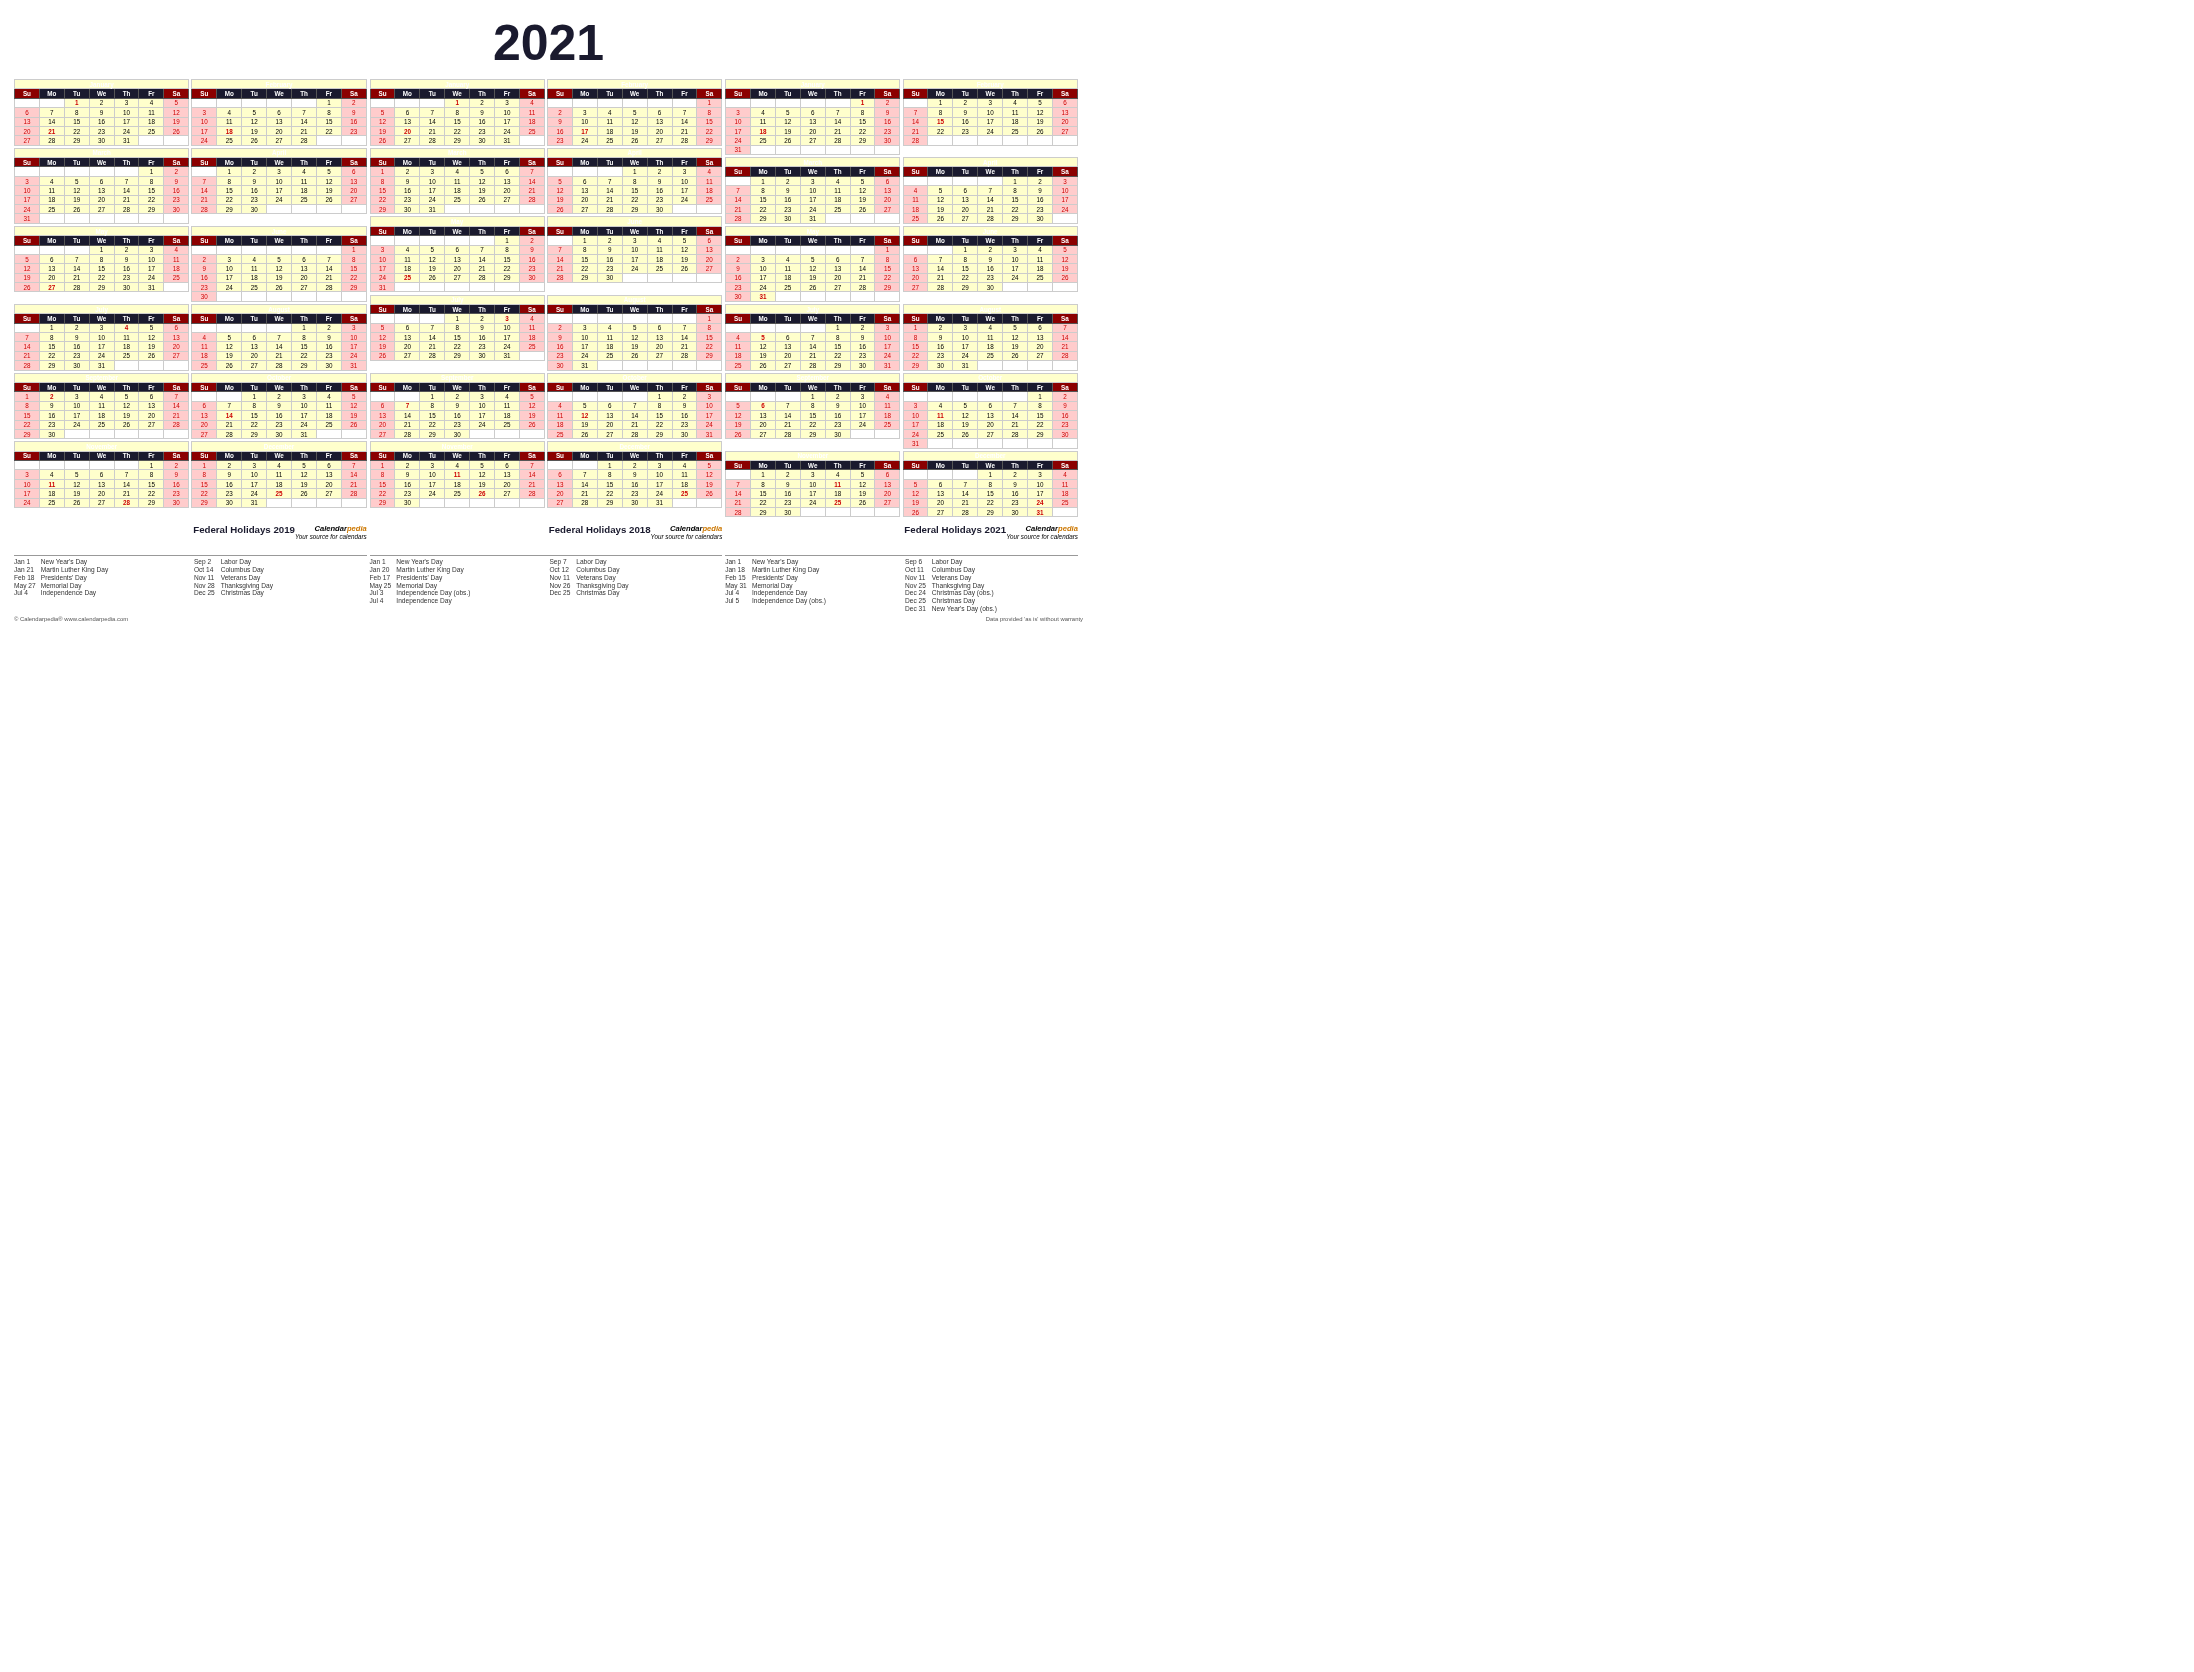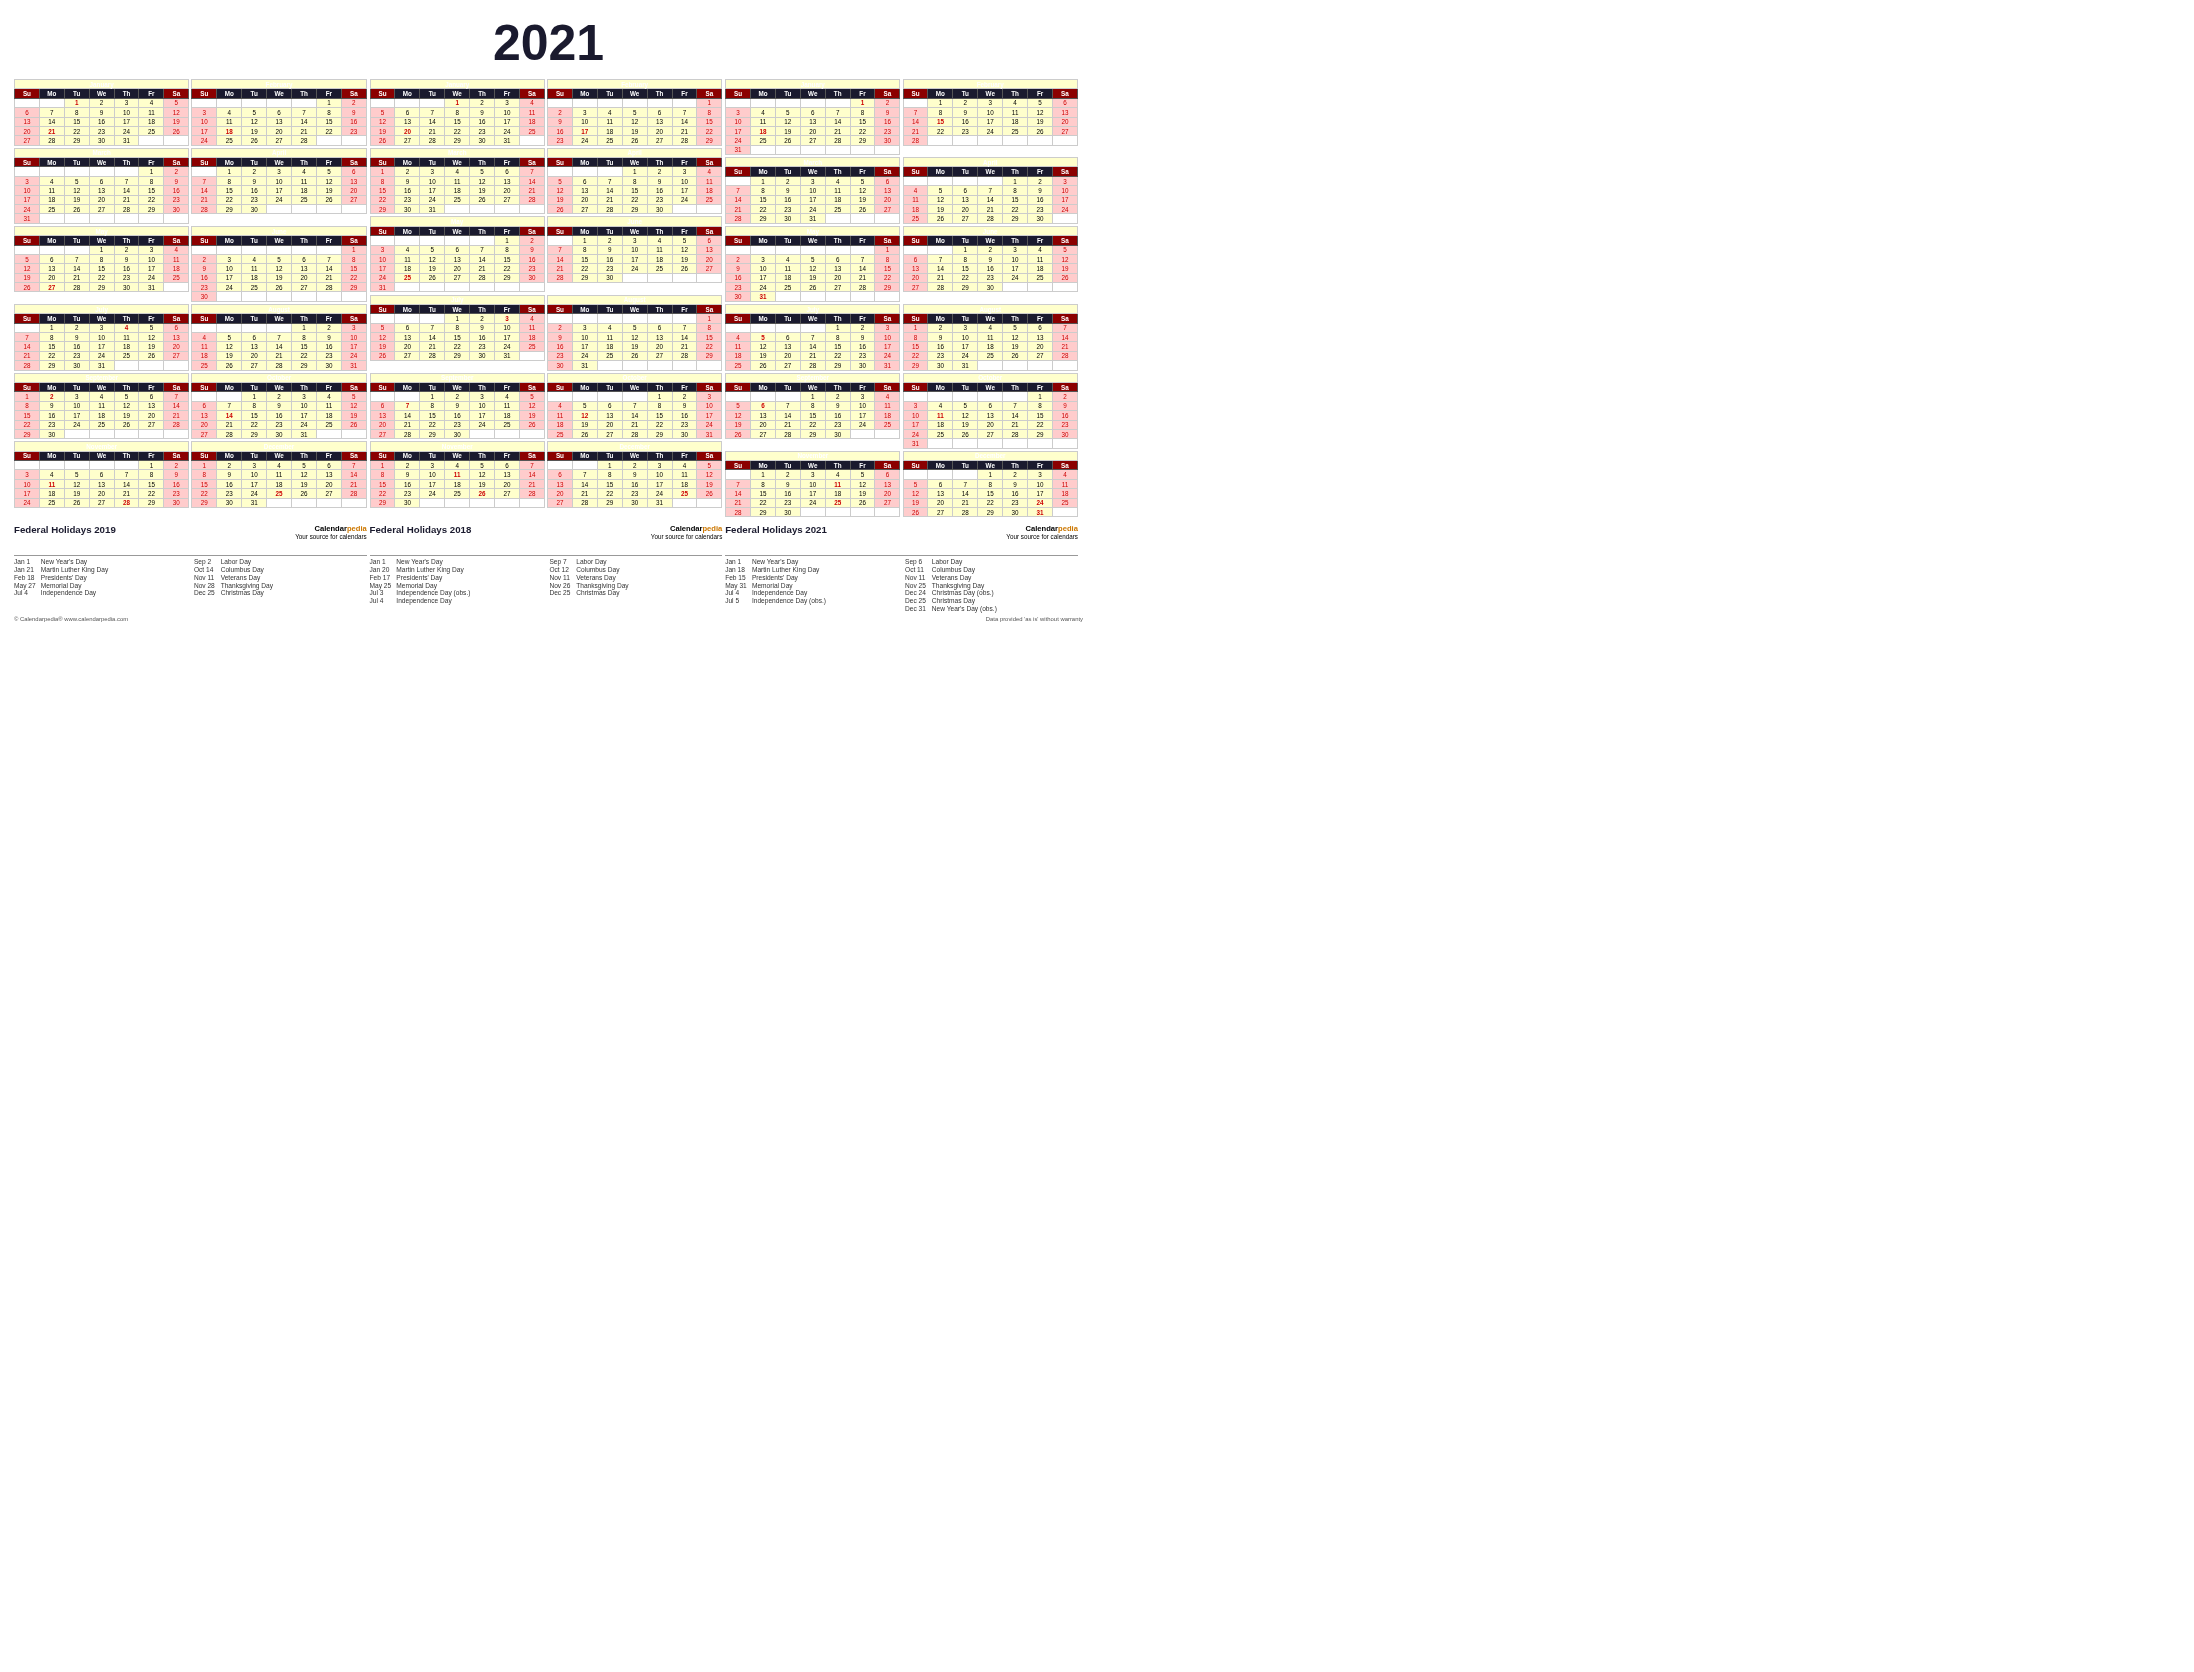--- a/index.html
+++ b/index.html
@@ -87,32 +87,33 @@
       display: flex;
       margin-top: 7px;
       gap: 2.8px;
     }
     .holidays-year {
       width: 33%;
       font-size: 6.6px;
     }
     .holidays-title-row {
       display: flex;
-      justify-content: space-between;
+      justify-content: flex-end;
       align-items: flex-start;
       margin-bottom: 15px;
     }
     .holidays-title {
       font-size: 9.7px;
       font-weight: bold;
       color: #1a1a2e;
     }
     .calendarpedia-brand {
       font-size: 6.3px;
       text-align: right;
+      font-style: italic;
     }
     .calendarpedia-brand .brand-name {
       font-size: 7.6px;
       font-weight: bold;
     }
     .calendarpedia-brand .brand-name span {
       color: #cc7700;
     }
     .holidays-grid {
       display: grid;

